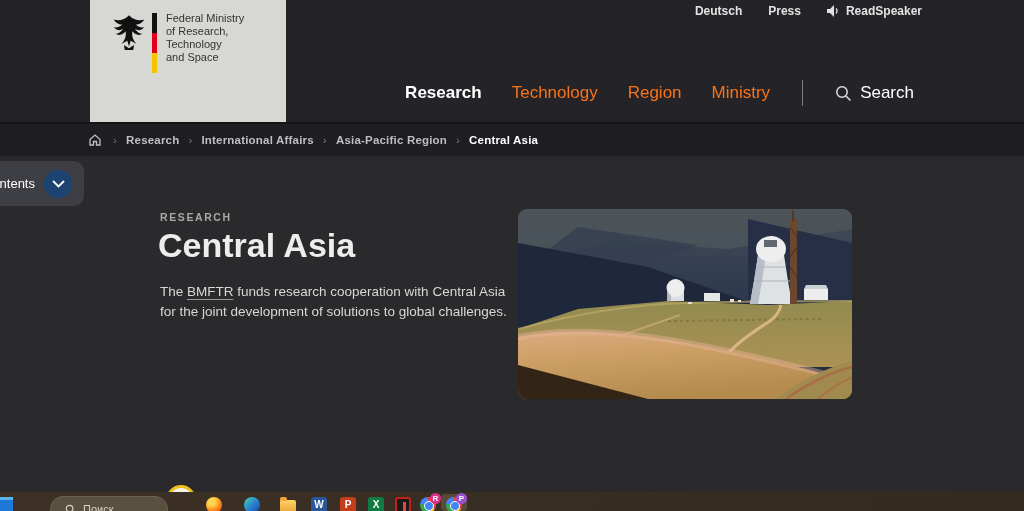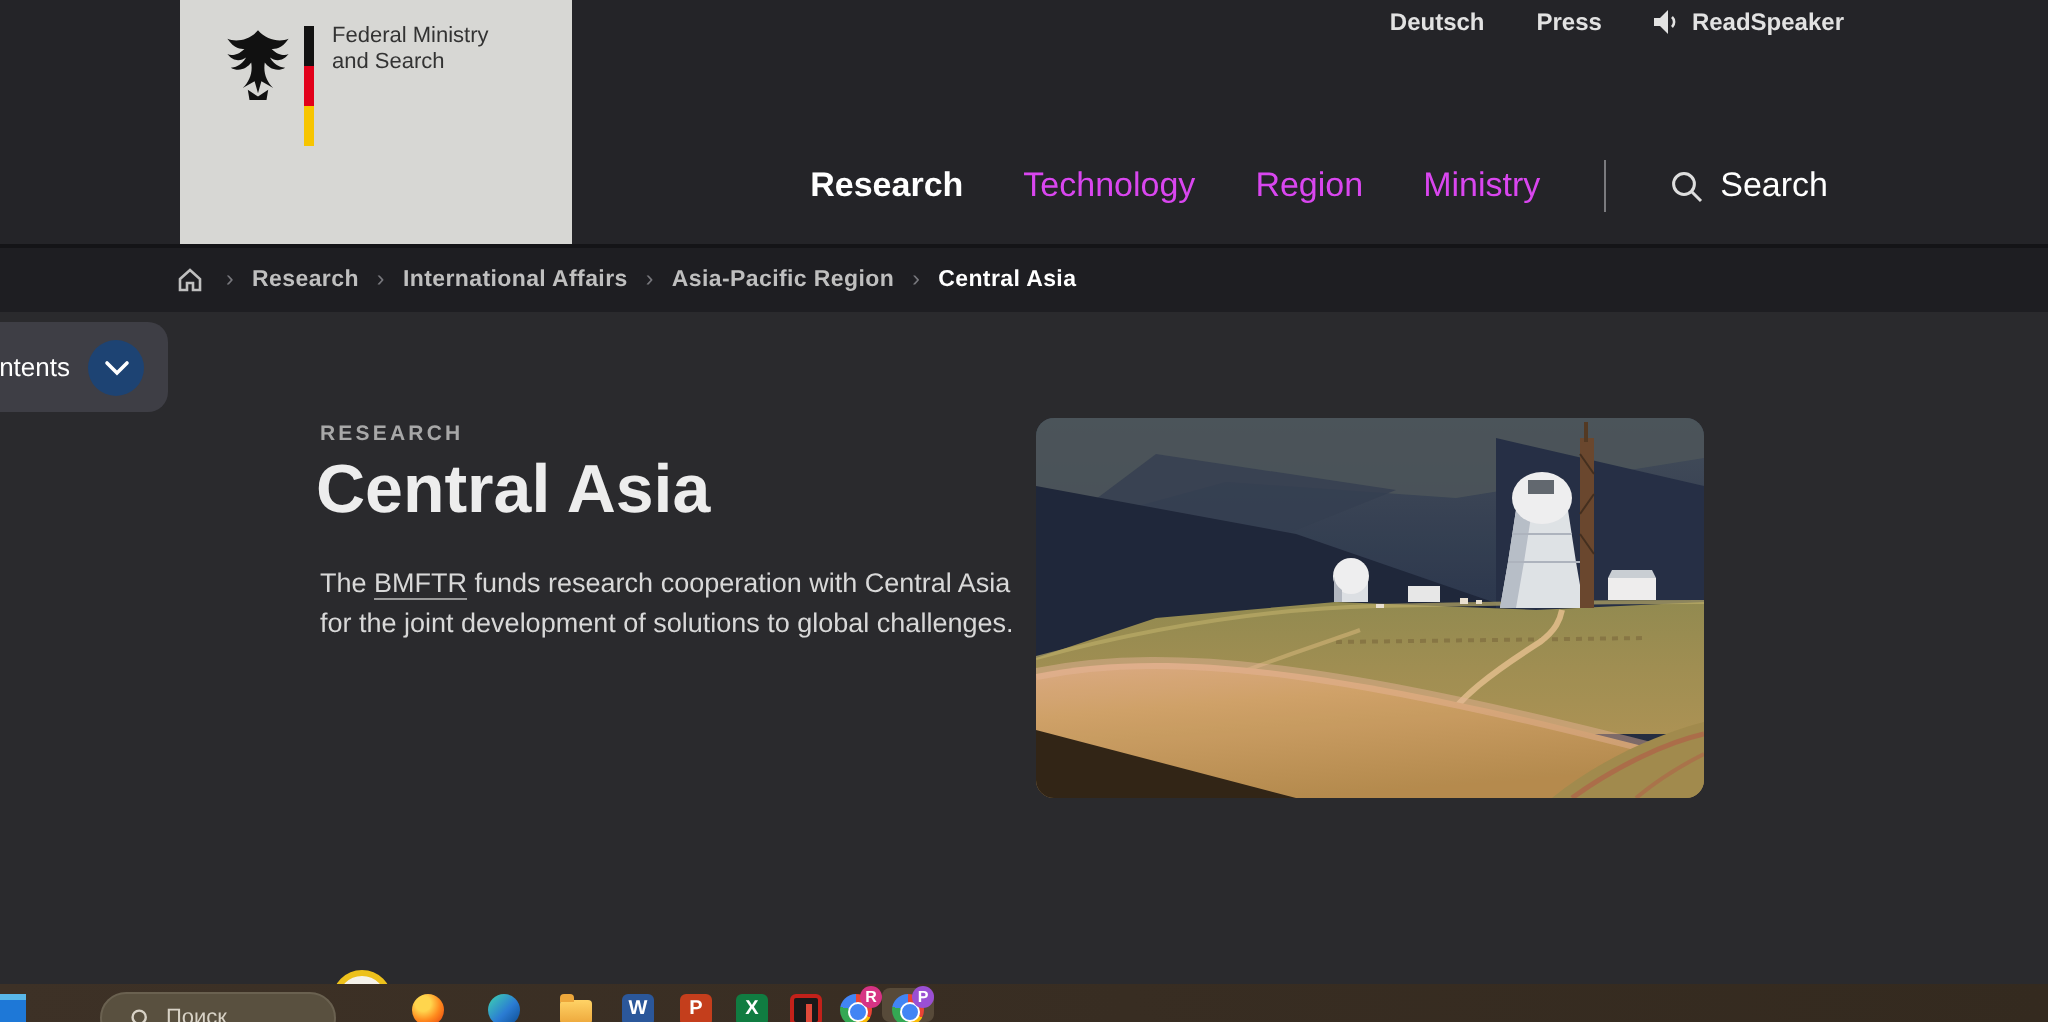--- a/index.html
+++ b/index.html
@@ -15,21 +15,21 @@
   .flag-stripe { position:absolute; left:62px; top:13px; width:5px; height:60px; display:flex; flex-direction:column; }
   .flag-stripe .b { flex:1; background:#121212; }
   .flag-stripe .r { flex:1; background:#e2001a; }
   .flag-stripe .g { flex:1; background:#f7c500; }
   .logo-text { position:absolute; left:76px; top:12px; color:#333; font-size:11px; line-height:13px; font-weight:500; }
   .top-links { position:absolute; right:102px; top:4px; display:flex; align-items:flex-end; gap:26px;
     color:#e2e2e2; font-size:12px; font-weight:700; }
   .top-links a { color:#e2e2e2; text-decoration:none; cursor:pointer; display:flex; align-items:center; gap:6px; }
   .main-nav { position:absolute; right:110px; top:80px; display:flex; align-items:center; gap:30px;
     color:#dedede; font-size:17px; }
-  .main-nav a { color:#d946ef; text-decoration:none; cursor:pointer; }
+  .main-nav a { color:#f97316; text-decoration:none; cursor:pointer; }
   .main-nav a.active { color:#ffffff; font-weight:700; }
   .nav-divider { width:1px; height:26px; background:#7a7a7e; margin:0 2px; }
   .nav-search { display:flex; align-items:center; gap:8px; cursor:pointer; color:#ffffff; }
   
   .crumb-bar { position:absolute; left:0; top:122px; width:1024px; height:34px; background:#1e1e22;
     border-top:2px solid #141417; display:flex; align-items:center; padding-left:88px;
     font-size:11.5px; font-weight:700; color:#bfbfbf; letter-spacing:.2px; }
   .crumb-bar a { color:#bfbfbf; text-decoration:none; cursor:pointer; }
   .crumb-sep { margin:0 9px; color:#77777c; font-weight:400; }
   .crumb-current { color:#ffffff; }
@@ -95,21 +95,22 @@
       <svg class="eagle" viewBox="0 0 40 44">
         <path fill="#111" d="M20 1 C15 7 7 8 2 6 C6 12 10 12 12 12 C8 16 4 16 2 15 C6 20 10 19 13 17 C10 22 6 23 4 23 C9 26 14 23 16 20 C17 26 15 31 11 35 L18 31 L20 38 L22 31 L29 35 C25 31 23 26 24 20 C26 23 31 26 36 23 C34 23 30 22 27 17 C30 19 34 20 38 15 C36 16 32 16 28 12 C30 12 34 12 38 6 C33 8 25 7 20 1 Z M14 36 L20 40 L26 36 L25 42 L15 42 Z"></path>
       </svg>
       <div class="flag-stripe">
         <div class="b"></div>
           <div class="r"></div>
           <div class="g"></div>
       </div>
       <div class="logo-text">
         <div>Federal Ministry</div>
-        <div>and Search</div>
+        <div>of Research, Technology</div>
+        <div>and Space</div>
       </div>
     </div>
 
     <div class="top-links">
       <a>Deutsch</a>
       <a>Press</a>
       <a>
         <svg width="13" height="12" viewBox="0 0 13 12">
           <path fill="#e2e2e2" d="M0 4 h3 L7 0 v12 L3 8 H0 Z"></path>
           <path fill="none" stroke="#e2e2e2" stroke-width="1.3" d="M9 3.5 a3.5 3.5 0 0 1 0 5"></path>

